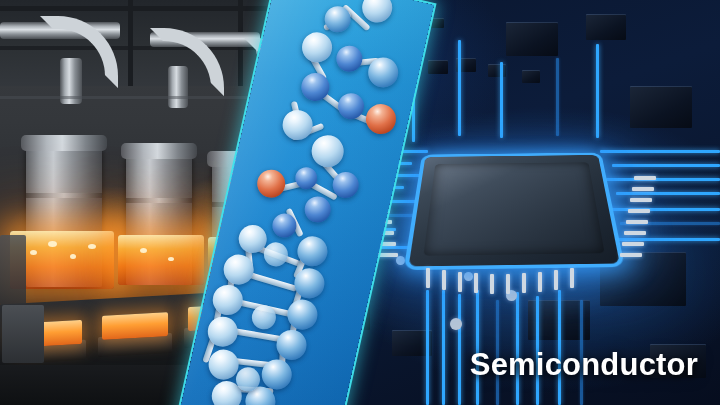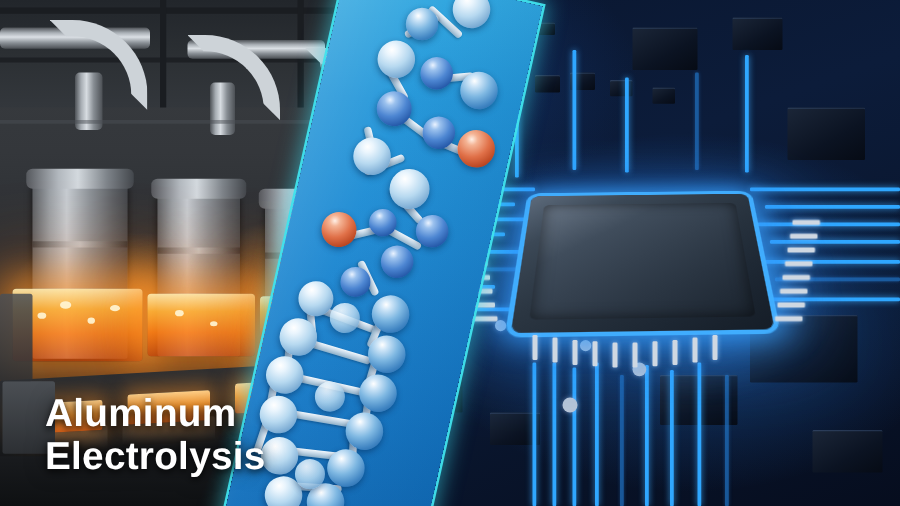--- a/index.html
+++ b/index.html
@@ -423,19 +423,18 @@
         <div class="atom" style="left:72px;top:380px;width:30px;height:30px;"></div>
         <div class="atom" style="left:62px;top:410px;width:30px;height:30px;"></div>
 
         <div class="atom pale" style="left:48px;top:266px;width:24px;height:24px;opacity:.85;"></div>
         <div class="atom pale" style="left:50px;top:330px;width:24px;height:24px;opacity:.85;"></div>
         <div class="atom pale" style="left:48px;top:394px;width:24px;height:24px;opacity:.85;"></div>
       </div>
     </div>
   </div>
 
-  <div class="label label-left">
-    <div>Aluminum</div>
-    <div>Electrolysis</div>
+
+  <div class="label label-right">
+    <div>Semiconductor</div>
   </div>
 
-
 </div>
 
 </body></html>

